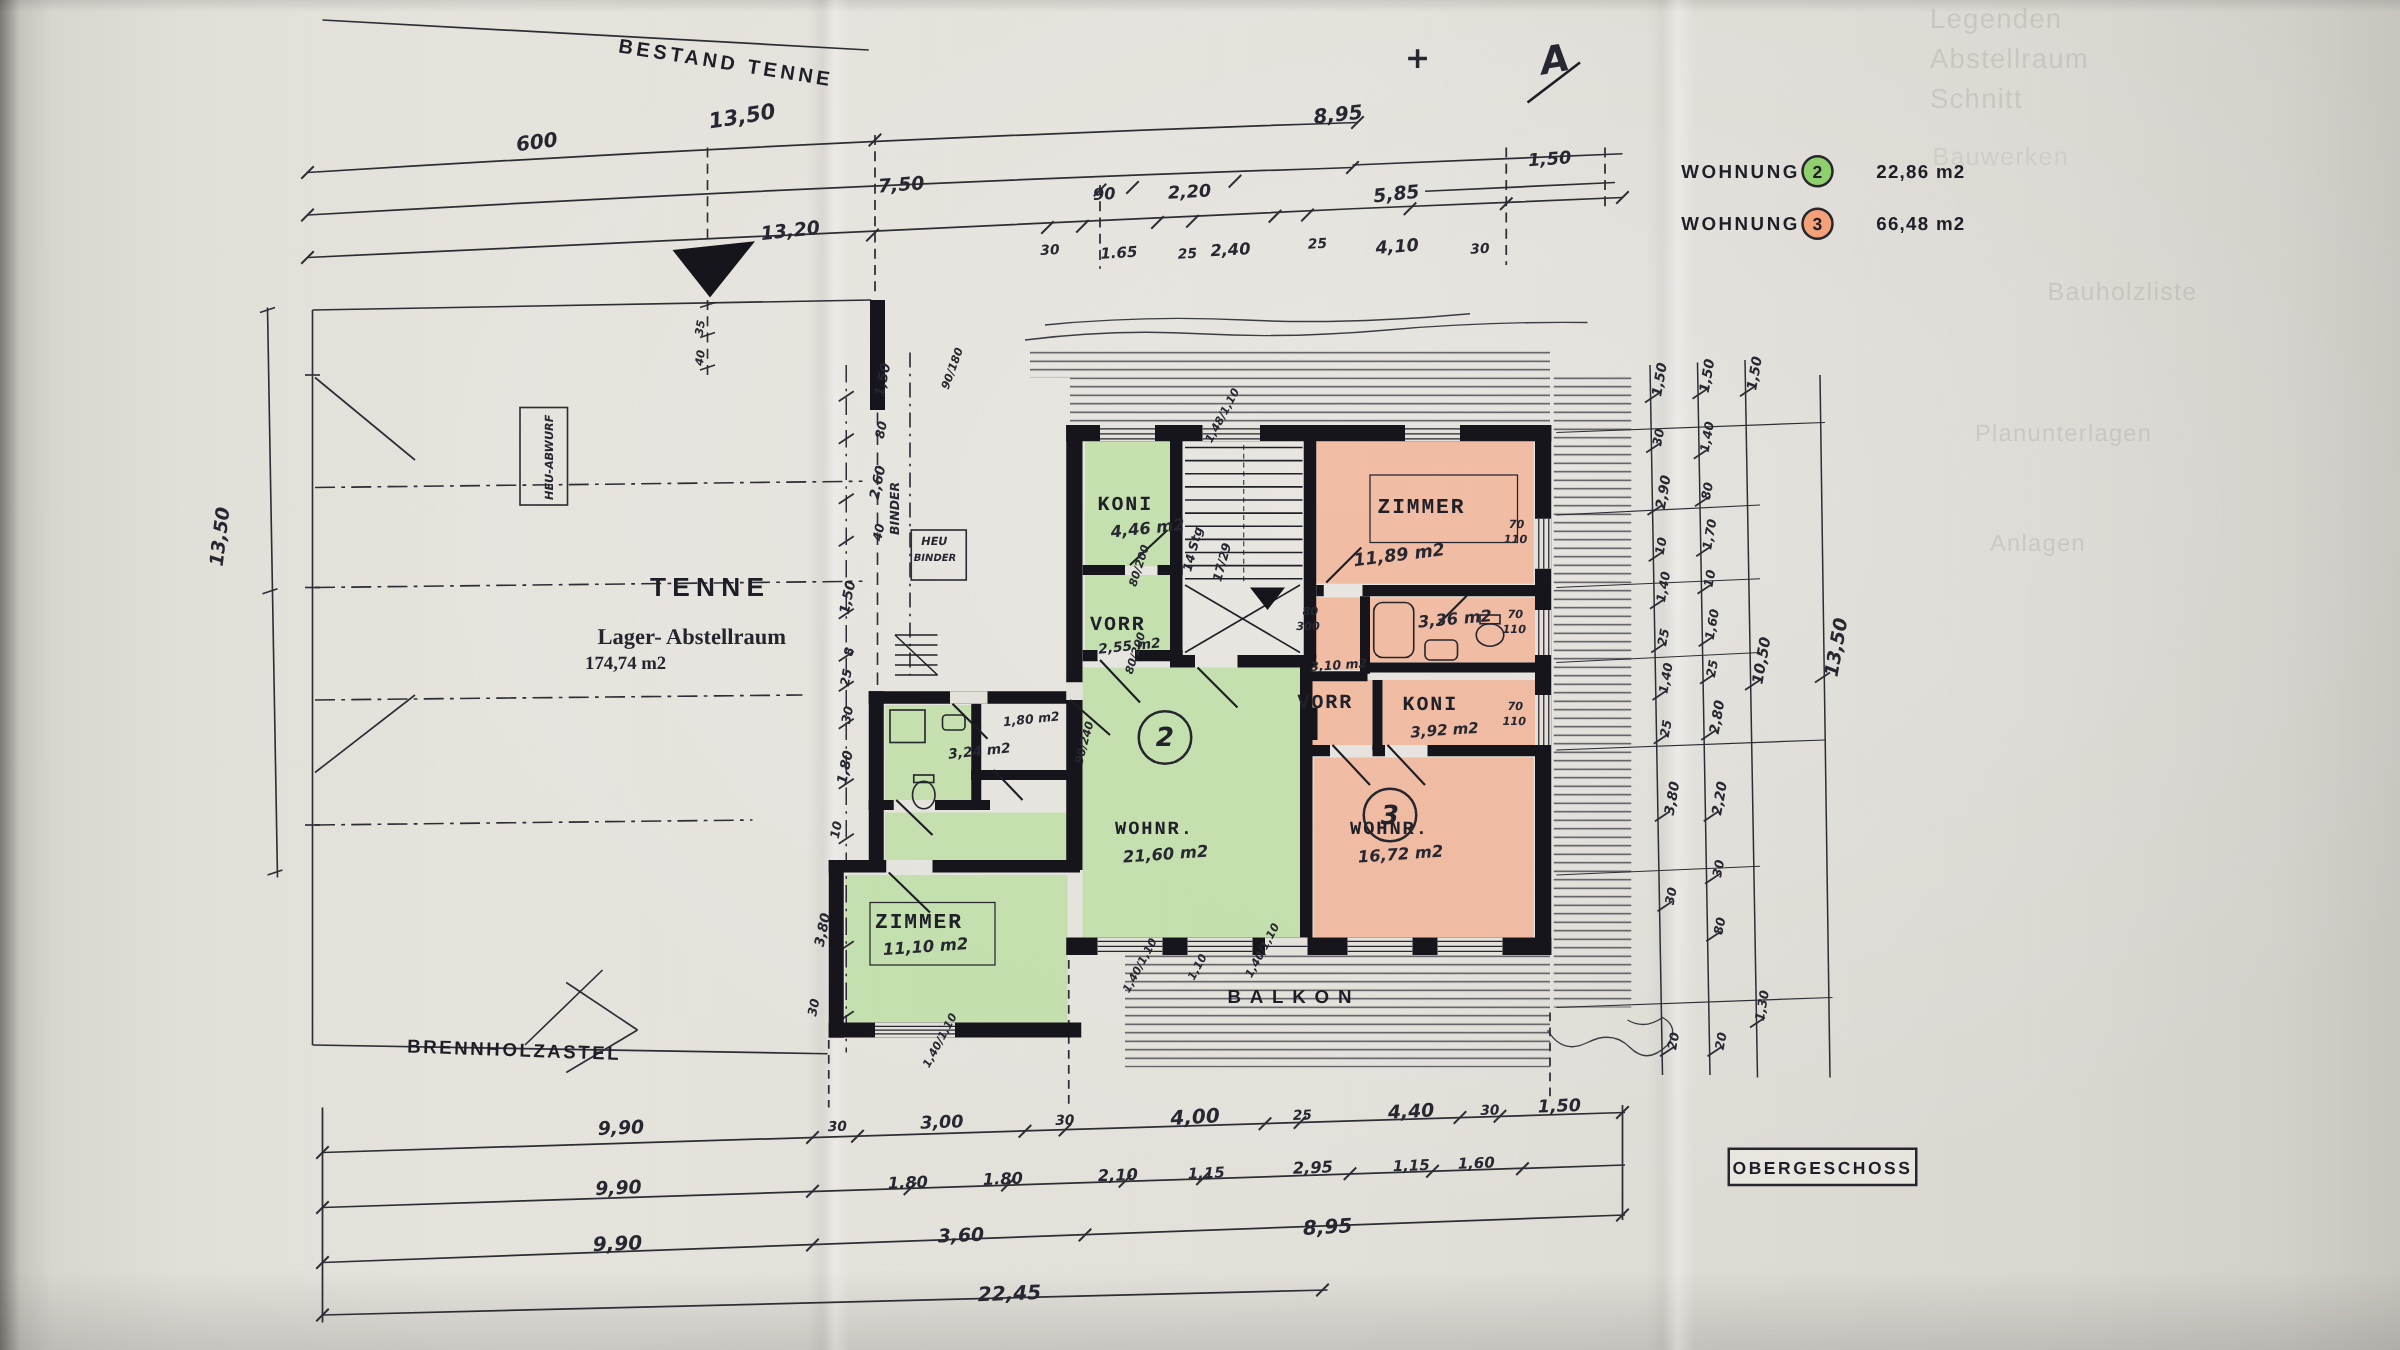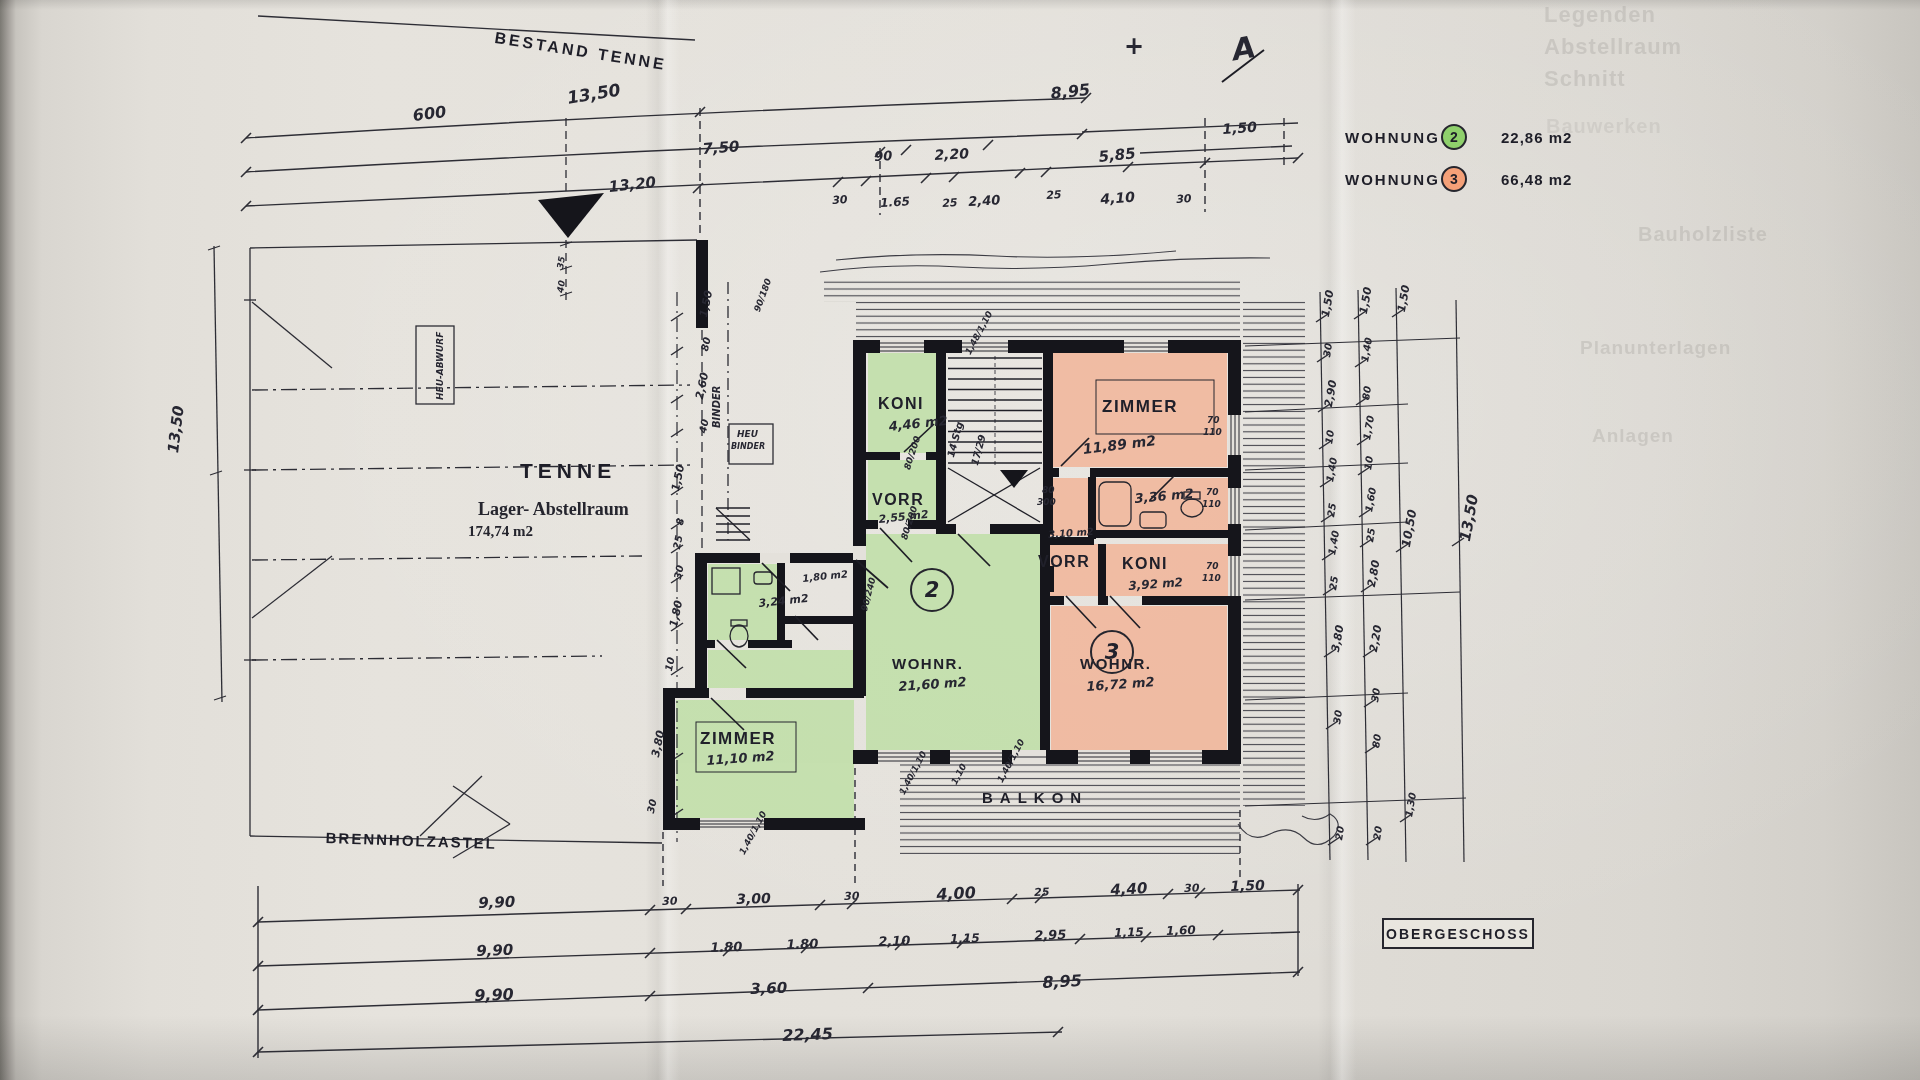--- a/index.html
+++ b/index.html
@@ -9,25 +9,25 @@
       linear-gradient(90deg,#7b7973 0,#a39f9a 8px,#c7c4be 16px,#d9d6d0 42px,#e2dfd9 150px,#e6e3dd 380px,#e3e0da 55%,#dedbd5 72%,#dad7d1 86%,#d3d0ca 95%,#c8c5bf 100%);
     font-family:"Liberation Sans",sans-serif;}
   .canvas::before{content:"";position:absolute;inset:0;pointer-events:none;
     background:
       linear-gradient(90deg,transparent 645px,rgba(0,0,0,.05) 658px,rgba(255,255,255,.25) 668px,transparent 680px),
       linear-gradient(90deg,transparent 1318px,rgba(0,0,0,.04) 1330px,rgba(255,255,255,.3) 1342px,transparent 1356px),
       linear-gradient(180deg,rgba(0,0,0,.10) 0,transparent 10px),
       linear-gradient(180deg,transparent 94%,rgba(0,0,0,.12) 100%);}
   .lines{position:absolute;left:0;top:0;}
   .lbl{position:absolute;line-height:1;white-space:nowrap;transform-origin:left top;}
-  .p{font-family:Liberation Sans, sans-serif;font-weight:700;color:#20202a;letter-spacing:1.5px;}
+  .p{font-family:Liberation Mono, monospace;font-weight:700;color:#20202a;letter-spacing:1.5px;}
   .ps{font-family:"Liberation Sans",sans-serif;font-weight:700;color:#1e1e28;letter-spacing:3px;}
   .se{font-family:"Liberation Serif",serif;font-weight:700;color:#25252e;}
   .h{font-family:"DejaVu Sans",sans-serif;font-style:italic;font-weight:600;color:#272732;}
-  .g{font-family:"Liberation Sans",sans-serif;font-weight:700;color:#8e8b86;opacity:.24;letter-spacing:1px;}
+  .g{font-family:"Liberation Sans",sans-serif;font-weight:400;color:#8e8b86;opacity:.24;letter-spacing:1px;}
   .legend{position:absolute;left:1345px;top:116px;width:270px;}
   .legrow{position:relative;height:42px;display:flex;align-items:center;}
   .legname{width:96px;font-weight:700;font-size:15px;letter-spacing:2px;color:#1e1e28;}
   .legcirc{width:26px;height:26px;border:2px solid #26262e;border-radius:50%;display:flex;align-items:center;justify-content:center;font-weight:700;font-size:14px;color:#1e1e28;box-sizing:border-box;}
   .legarea{margin-left:34px;font-weight:700;font-size:15px;letter-spacing:1px;color:#1e1e28;}
   .unitmark{position:absolute;width:40px;height:40px;border:2px solid #26262e;border-radius:50%;display:flex;align-items:center;justify-content:center;font-family:"DejaVu Sans",sans-serif;font-style:italic;font-weight:600;font-size:21px;color:#22222c;}
   .titleblock{position:absolute;left:1382px;top:918px;width:152px;height:31px;border:2px solid #26262e;display:flex;align-items:center;justify-content:center;background:rgba(240,238,232,.55);font-weight:700;font-size:14px;letter-spacing:2px;color:#1e1e28;box-sizing:border-box;}
 </style>
 </head>
 <body>

